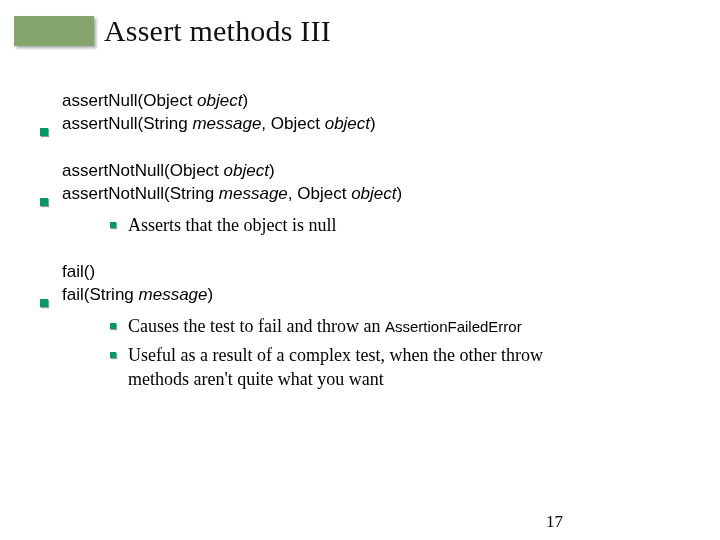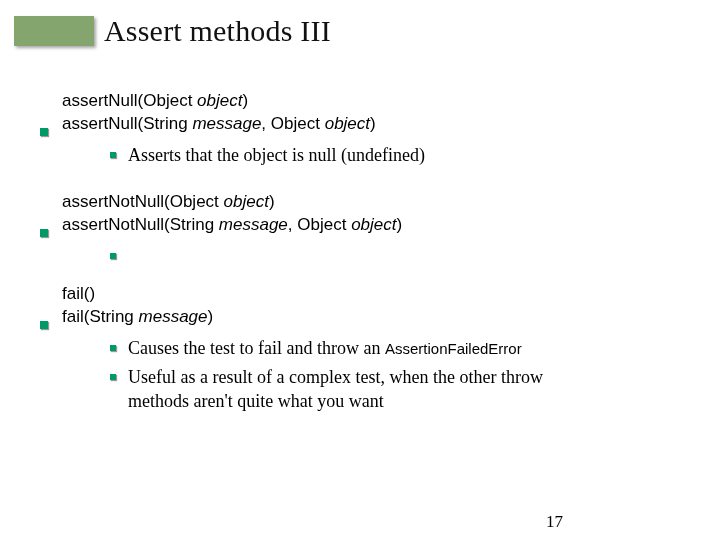--- a/index.html
+++ b/index.html
@@ -123,39 +123,34 @@
     <ul class="lvl1">
 
       <li>
         <div class="row">
           <div class="bullet-sq"></div>
           <div class="heading-block">
             <span>assertNull(Object </span><span class="italic">object</span><span>)</span><br>
             <span>assertNull(String </span><span class="italic">message</span><span>, Object </span><span class="italic">object</span><span>)</span>
           </div>
         </div>
-        <ul class="lvl2">
-          <li>
-            <div class="bullet-sq sm"></div>
-            <div class="sub-text">Asserts that the object is null (undefined)</div>
-          </li>
-        </ul>
       </li>
 
       <li>
         <div class="row">
           <div class="bullet-sq"></div>
           <div class="heading-block">
             <span>assertNotNull(Object </span><span class="italic">object</span><span>)</span><br>
             <span>assertNotNull(String </span><span class="italic">message</span><span>, Object </span><span class="italic">object</span><span>)</span>
           </div>
         </div>
         <ul class="lvl2">
           <li>
             <div class="bullet-sq sm"></div>
+            <div class="sub-text">Asserts that the object is null</div>
           </li>
         </ul>
       </li>
 
       <li>
         <div class="row">
           <div class="bullet-sq"></div>
           <div class="heading-block">
             <span>fail()</span><br>
             <span>fail(String </span><span class="italic">message</span><span>)</span>

